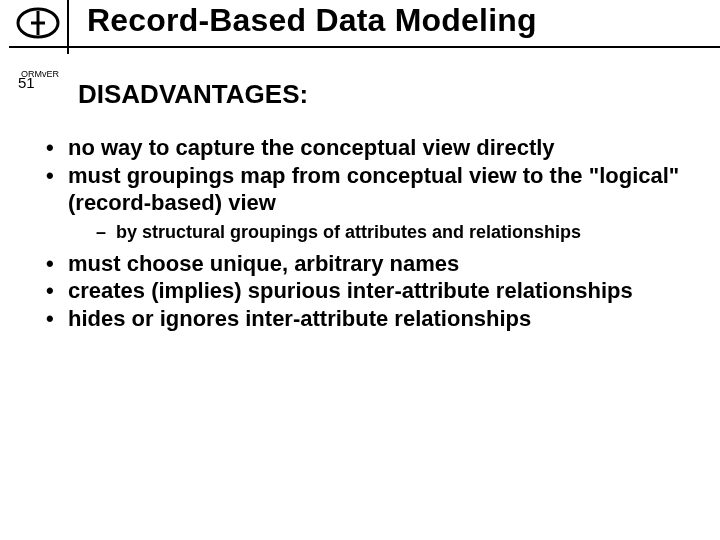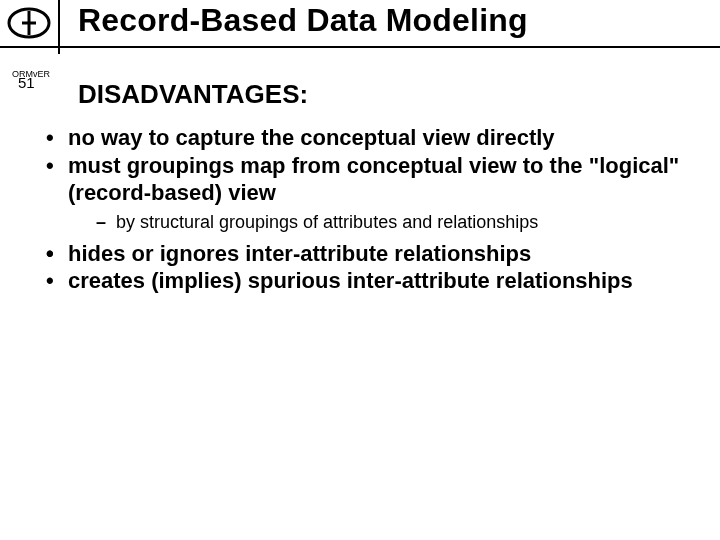--- a/index.html
+++ b/index.html
@@ -1,35 +1,35 @@
 <!DOCTYPE html>
 <html><head>
 <meta charset="utf-8">
 <style>
   * { margin: 0; padding: 0; box-sizing: border-box; }
   html, body { width: 720px; height: 540px; background: #fff; font-family: Arial, Helvetica, sans-serif; color: #000; }
   .slide { position: relative; width: 720px; height: 540px; }
 
-  .header { position: relative; height: 54px; }
+  .header { position: relative; height: 54px; margin-left: 9px; }
   .logo { position: absolute; left: 6px; top: 6px; }
   .vline { position: absolute; left: 58px; top: 0; width: 2px; height: 100%; background: #000; }
   .title { position: absolute; left: 78px; top: 2px; font-size: 32px; font-weight: bold; letter-spacing: 0.2px; }
   .hline { position: absolute; left: 0; right: 0; top: 46px; height: 2px; background: #000; }
   .tag { position: absolute; left: 12px; top: 69px; font-size: 9px; }
   .pagenum { position: absolute; left: 18px; top: 74px; font-size: 15px; text-align: center; }
 
   .subtitle { position: absolute; left: 78px; top: 79px; font-size: 26px; font-weight: bold; }
 
-  .body { position: absolute; left: 42px; top: 124px; right: 30px; }
+  .body { position: absolute; left: 42px; top: 134px; right: 30px; }
   ul.level1 { list-style: none; }
   ul.level1 > li { position: relative; padding-left: 26px; font-size: 22px; font-weight: bold; line-height: 1.25; margin-bottom: 0; }
   ul.level1 > li::before { content: "•"; position: absolute; left: 4px; top: 0; font-size: 22px; font-weight: bold; }
 
   ul.level2 { list-style: none; margin-top: 4px; margin-bottom: 6px; }
-  ul.level2 > li { position: relative; padding-left: 42px; font-size: 18px; font-weight: normal; line-height: 1.3; margin-left: 6px; }
+  ul.level2 > li { position: relative; padding-left: 42px; font-size: 18px; font-weight: bold; line-height: 1.3; margin-left: 6px; }
   ul.level2 > li::before { content: "–"; position: absolute; left: 22px; top: 0; font-size: 18px; font-weight: bold; }
 </style>
 </head>
 <body>
 
 <div class="slide">
 
   <div class="header">
     <span class="logo">
       <svg width="46" height="34" viewBox="0 0 46 34">
@@ -55,23 +55,24 @@
       </li>
       <li>
         <span>must groupings map from conceptual view to the "logical" (record-based) view</span>
         <ul class="level2">
           <li>
             <span>by structural groupings of attributes and relationships</span>
           </li>
         </ul>
       </li>
       <li>
+        <span>must choose unique, arbitrary names</span>
+      </li>
+      <li>
+        <span>creates (implies) spurious inter-attribute relationships</span>
       </li>
       <li>
         <span>hides or ignores inter-attribute relationships</span>
-      </li>
-      <li>
-        <span>creates (implies) spurious inter-attribute relationships</span>
       </li>
     </ul>
   </div>
 
 </div>
 
 </body></html>

